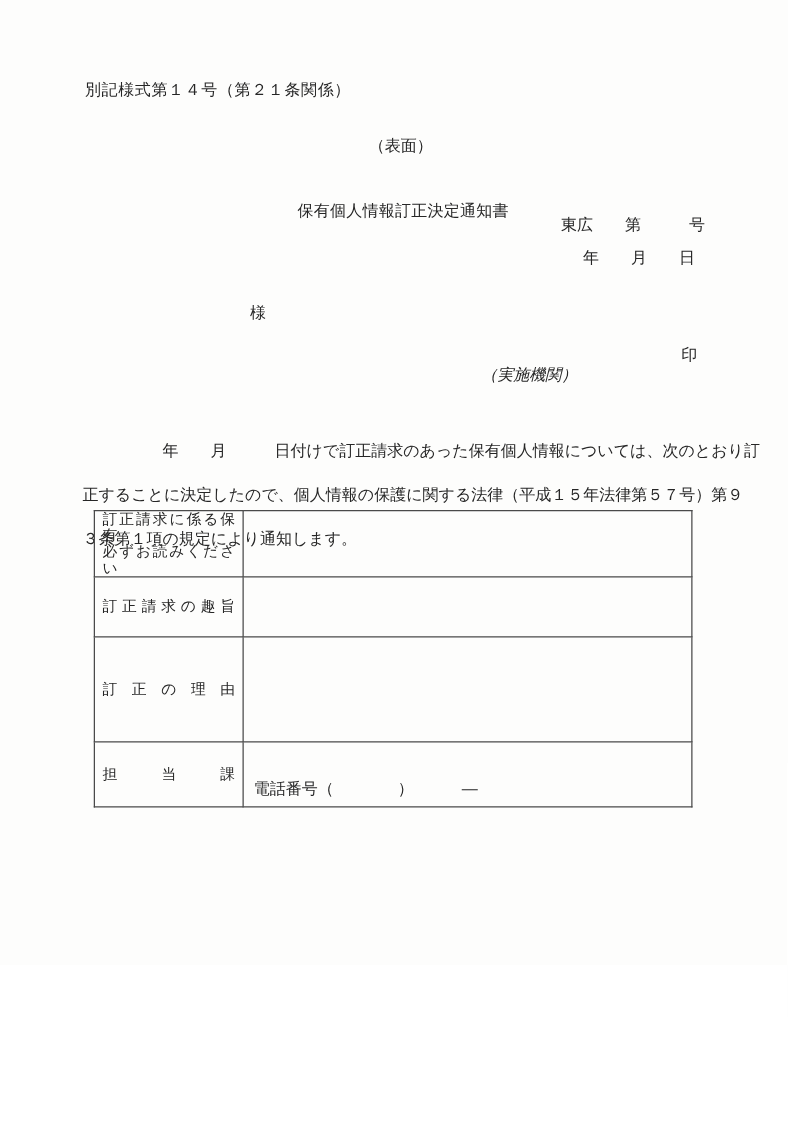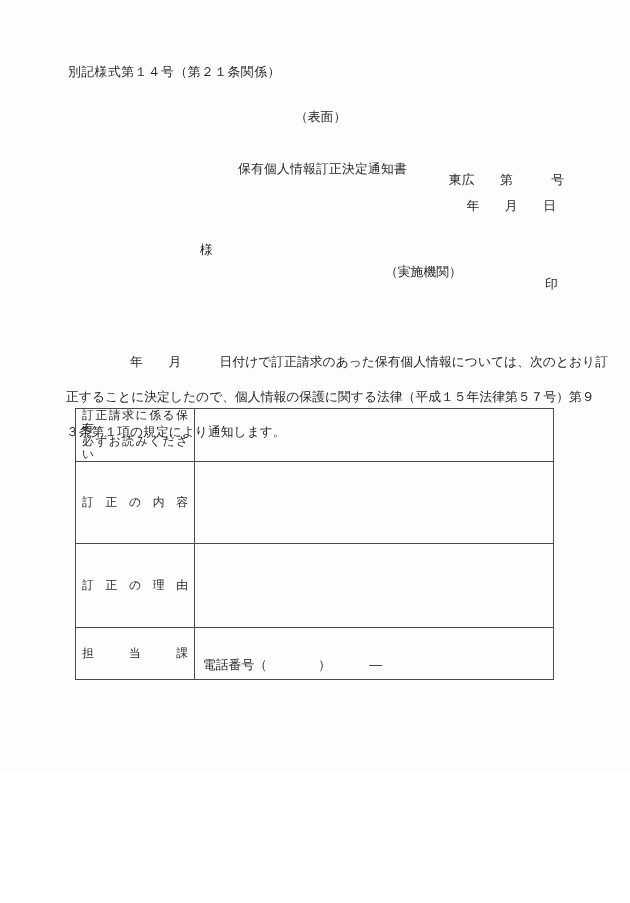--- a/index.html
+++ b/index.html
@@ -18,21 +18,21 @@
     overflow: hidden;
   }
   .abs { position: absolute; white-space: pre; }
 
   .form-number   { left: 68px;  top: 64px;  letter-spacing: 0.5px; }
   .side-label    { left: 295px; top: 89px; margin-top: 20px;  }
   .doc-title     { left: 238px; top: 131px; letter-spacing: 0.2px; margin-top: 30px; }
   .doc-number    { top: 172px;  right: 66px; }
   .issue-date    { top: 198px;  right: 74px; }
   .recipient     { left: 200px; top: 242px; }
-  .agency        { left: 385px; top: 264px; }
+  .agency        { left: 385px; top: 292px; font-style: italic; }
   .seal          { left: 545px; top: 276px; }
 
   .body-par {
     left: 66px;
     top: 344px;
     line-height: 35px;
     white-space: pre;
   }
 
   .notice-table {
@@ -91,23 +91,23 @@
       <col class="col-value">
     </colgroup>
     <tbody>
       <tr style="height:46px;">
         <td>
           <div class="jlabel">訂正請求に係る保有</div>
           <div class="jlabel">必ずお読みください</div>
         </td>
         <td></td>
       </tr>
-      <tr style="height:82px;">
+      <tr style="height:48px;">
         <td>
-          <div class="jlabel">訂正の内容</div>
+          <div class="jlabel">訂正請求の趣旨</div>
         </td>
         <td></td>
       </tr>
       <tr style="height:84px;font-family:Liberation Serif, serif;">
         <td>
           <div class="jlabel">訂正の理由</div>
         </td>
         <td></td>
       </tr>
       <tr style="height:52px;margin-top:36px;">

